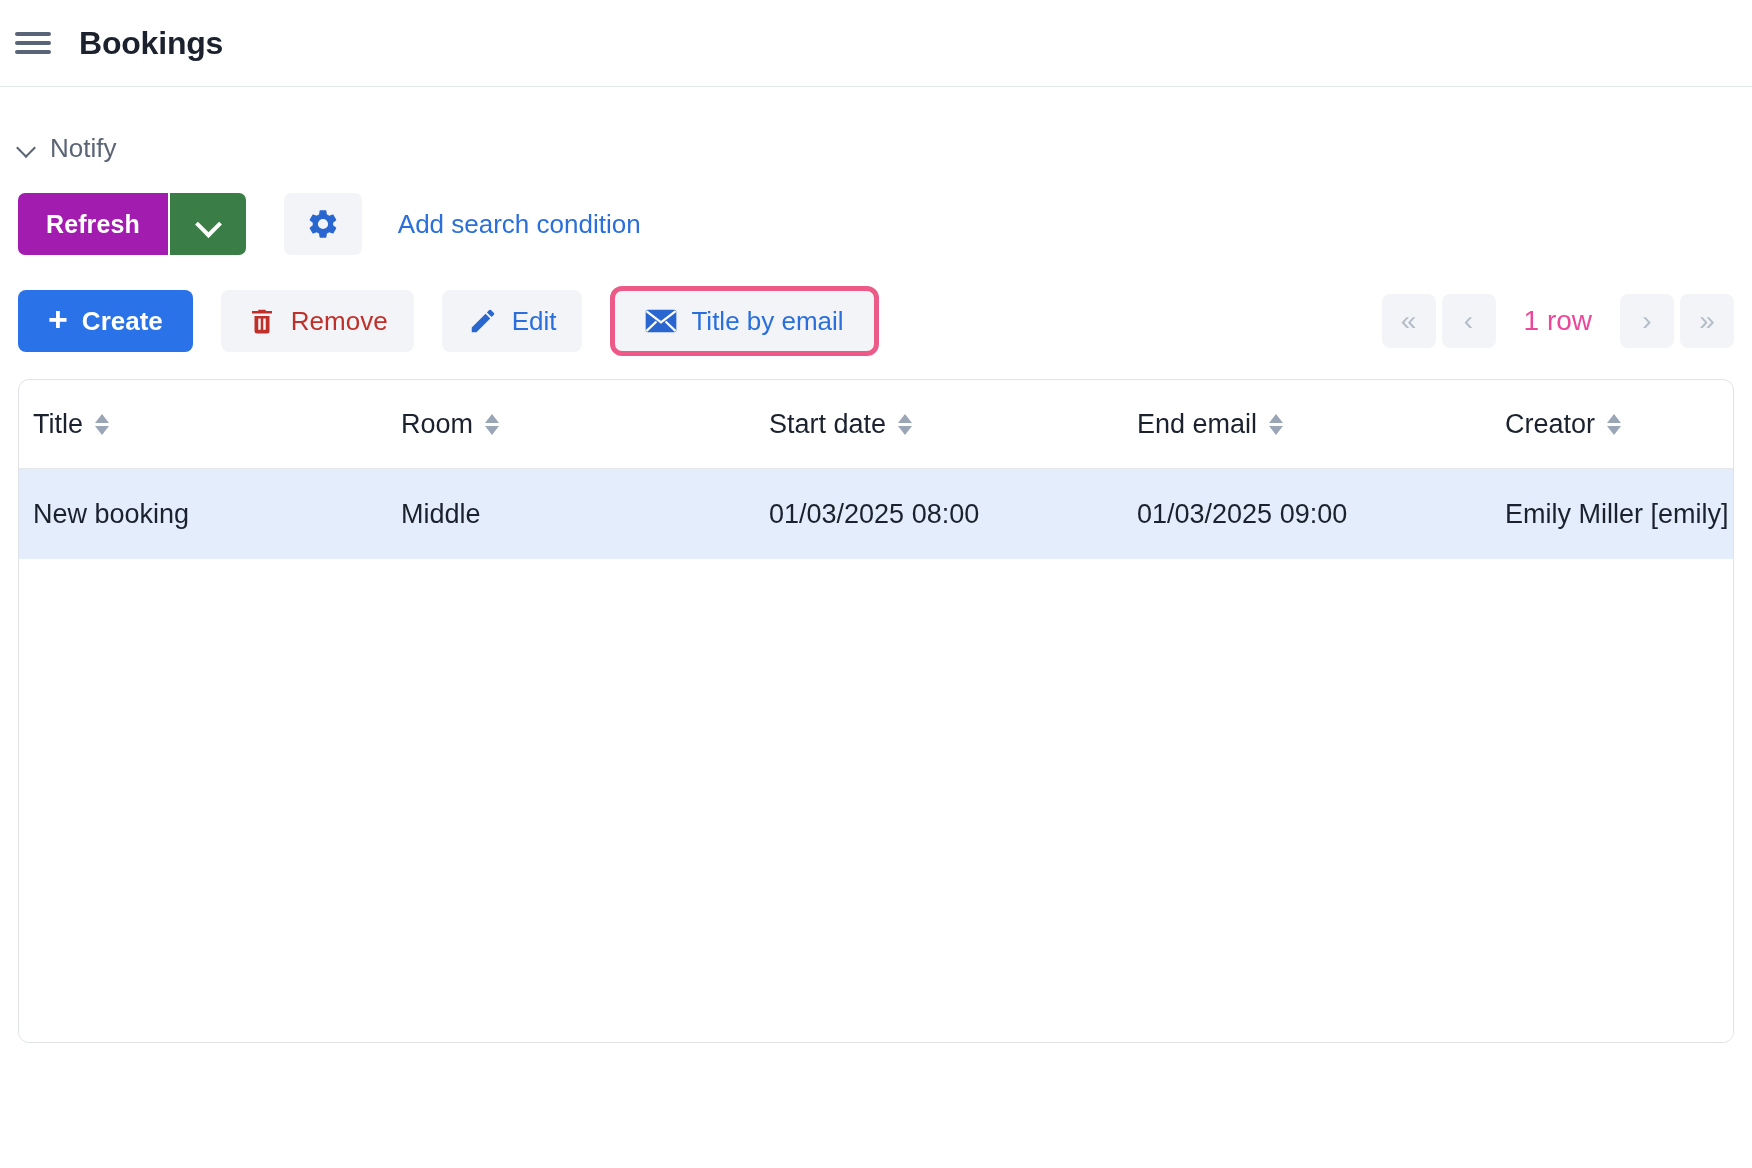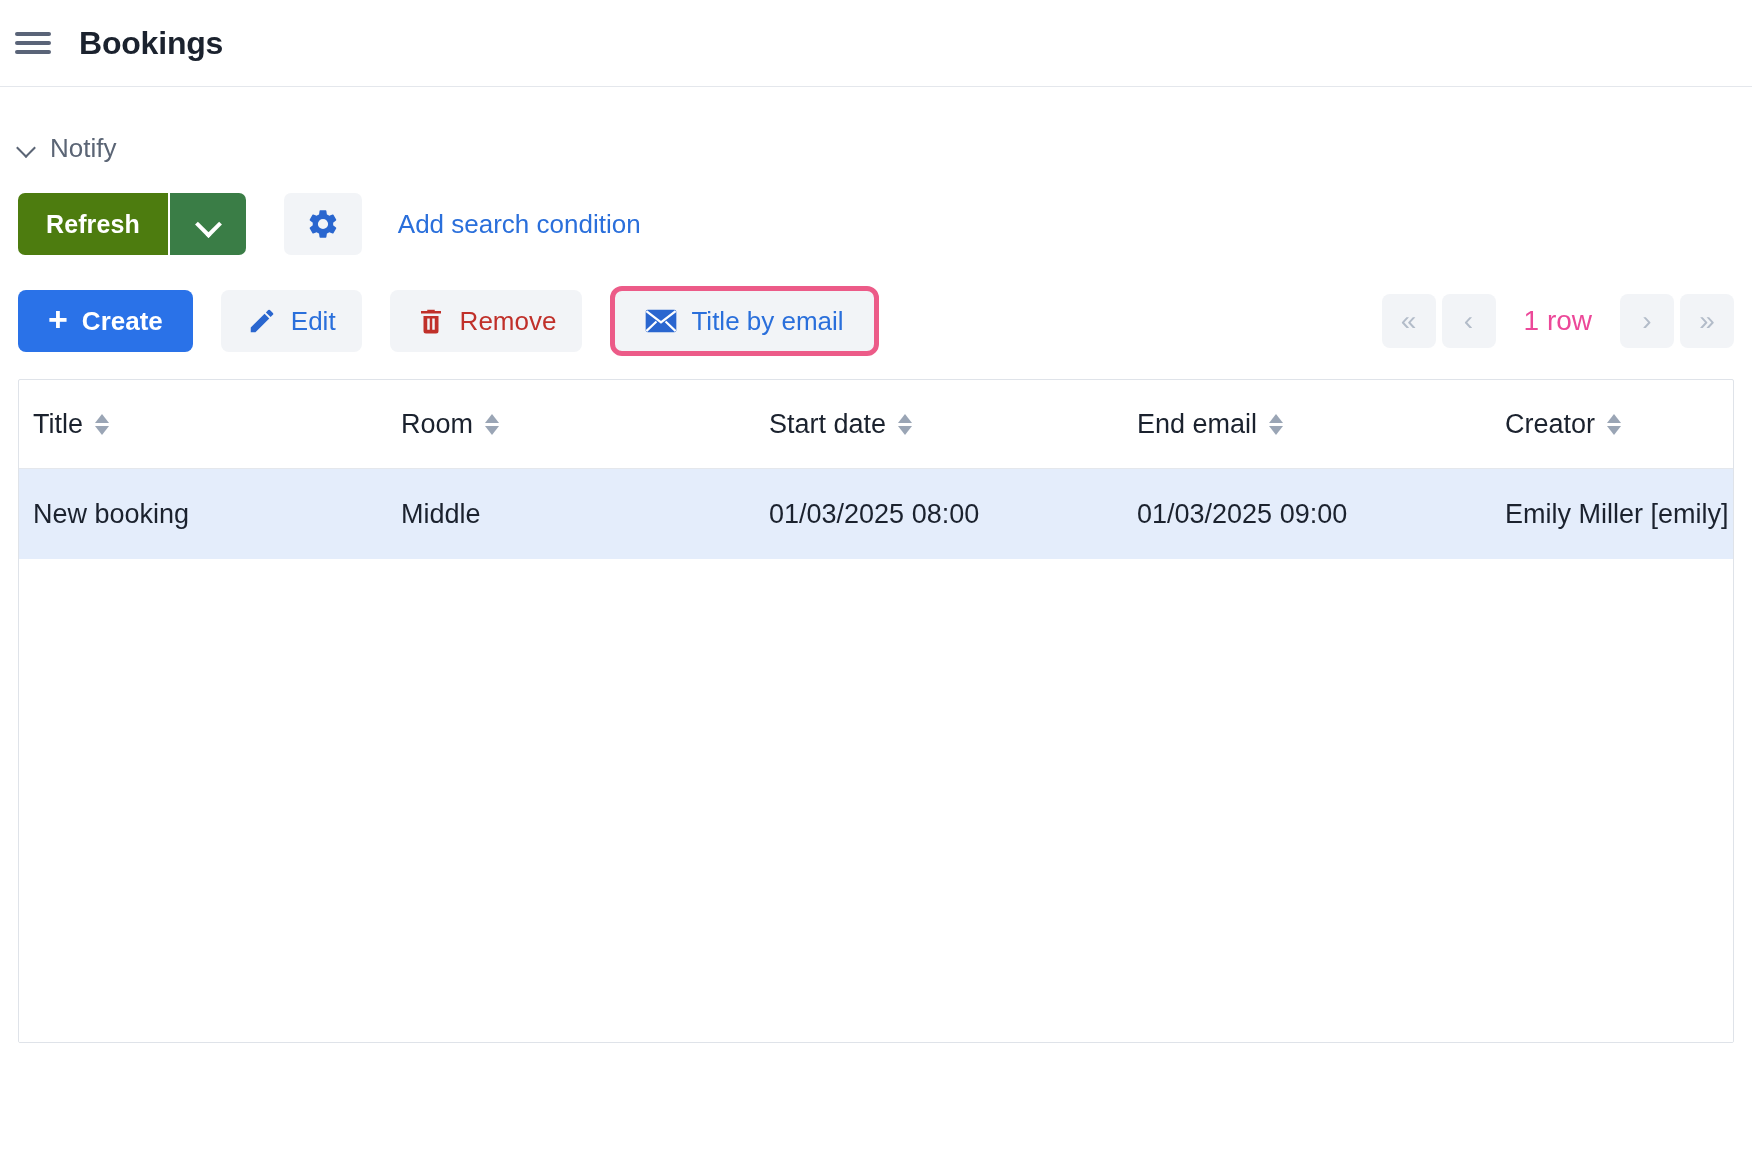--- a/index.html
+++ b/index.html
@@ -93,21 +93,21 @@
     padding-left: 18px;
     margin-top: 16px;
     height: 62px;
   }
   .btn-refresh-group {
     display: flex;
     align-items: stretch;
     height: 62px;
   }
   .btn-refresh {
-    background: #4d7c0f;
+    background: #a21caf;
     color: #ffffff;
     border: none;
     font-family: inherit;
     font-size: 25px;
     font-weight: bold;
     padding: 0 28px;
     border-radius: 7px 0 0 7px;
     cursor: pointer;
     letter-spacing: 0.1px;
   }
@@ -232,21 +232,21 @@
     font-size: 28px;
     color: #ec4899;
     padding: 0 22px;
     white-space: nowrap;
   }
 
   
   .table-wrap {
     margin: 22px 18px 4px 18px;
     border: 1px solid #dfe3e9;
-    border-radius: 2px;
+    border-radius: 11px;
     height: 664px;
     box-sizing: border-box;
     overflow: hidden;
     background: #ffffff;
   }
   table.grid {
     width: 100%;
     border-collapse: collapse;
     table-layout: fixed;
   }
@@ -337,32 +337,32 @@
 
   <a class="link-add-condition">Add search condition</a>
 </div>
 
 <div class="toolbar">
   <button class="tb-btn primary">
     <span class="plus-glyph">+</span>
     <span>Create</span>
   </button>
 
+  <button class="tb-btn danger">
+    <svg class="ico" width="30" height="30" viewBox="0 0 24 24">
+      <path fill="#c0302a" d="M9 3v1H4v2h16V4h-5V3H9zm-3 5v12a2 2 0 0 0 2 2h8a2 2 0 0 0 2-2V8H6zm3 2h2v9H9v-9zm4 0h2v9h-2v-9z"></path>
+    </svg>
+    <span>Remove</span>
+  </button>
+
   <button class="tb-btn">
     <svg class="ico" width="30" height="30" viewBox="0 0 24 24">
       <path fill="#2a66cf" d="M3 17.25V21h3.75L17.81 9.94l-3.75-3.75L3 17.25zM20.71 7.04a1 1 0 0 0 0-1.41l-2.34-2.34a1 1 0 0 0-1.41 0l-1.83 1.83 3.75 3.75 1.83-1.83z"></path>
     </svg>
     <span>Edit</span>
-  </button>
-
-  <button class="tb-btn danger">
-    <svg class="ico" width="30" height="30" viewBox="0 0 24 24">
-      <path fill="#c0302a" d="M9 3v1H4v2h16V4h-5V3H9zm-3 5v12a2 2 0 0 0 2 2h8a2 2 0 0 0 2-2V8H6zm3 2h2v9H9v-9zm4 0h2v9h-2v-9z"></path>
-    </svg>
-    <span>Remove</span>
   </button>
 
   <button class="tb-btn highlighted">
     <svg class="ico" width="32" height="26" viewBox="0 0 24 18">
       <rect x="0.5" y="0.5" width="23" height="17" rx="1.5" fill="#2a66cf"></rect>
       <path d="M1 1.6 L12 10 L23 1.6" stroke="#ffffff" stroke-width="1.8" fill="none"></path>
       <path d="M1 16.6 L8.6 9.4 M23 16.6 L15.4 9.4" stroke="#ffffff" stroke-width="1.6" fill="none"></path>
     </svg>
     <span>Title by email</span>
   </button>

